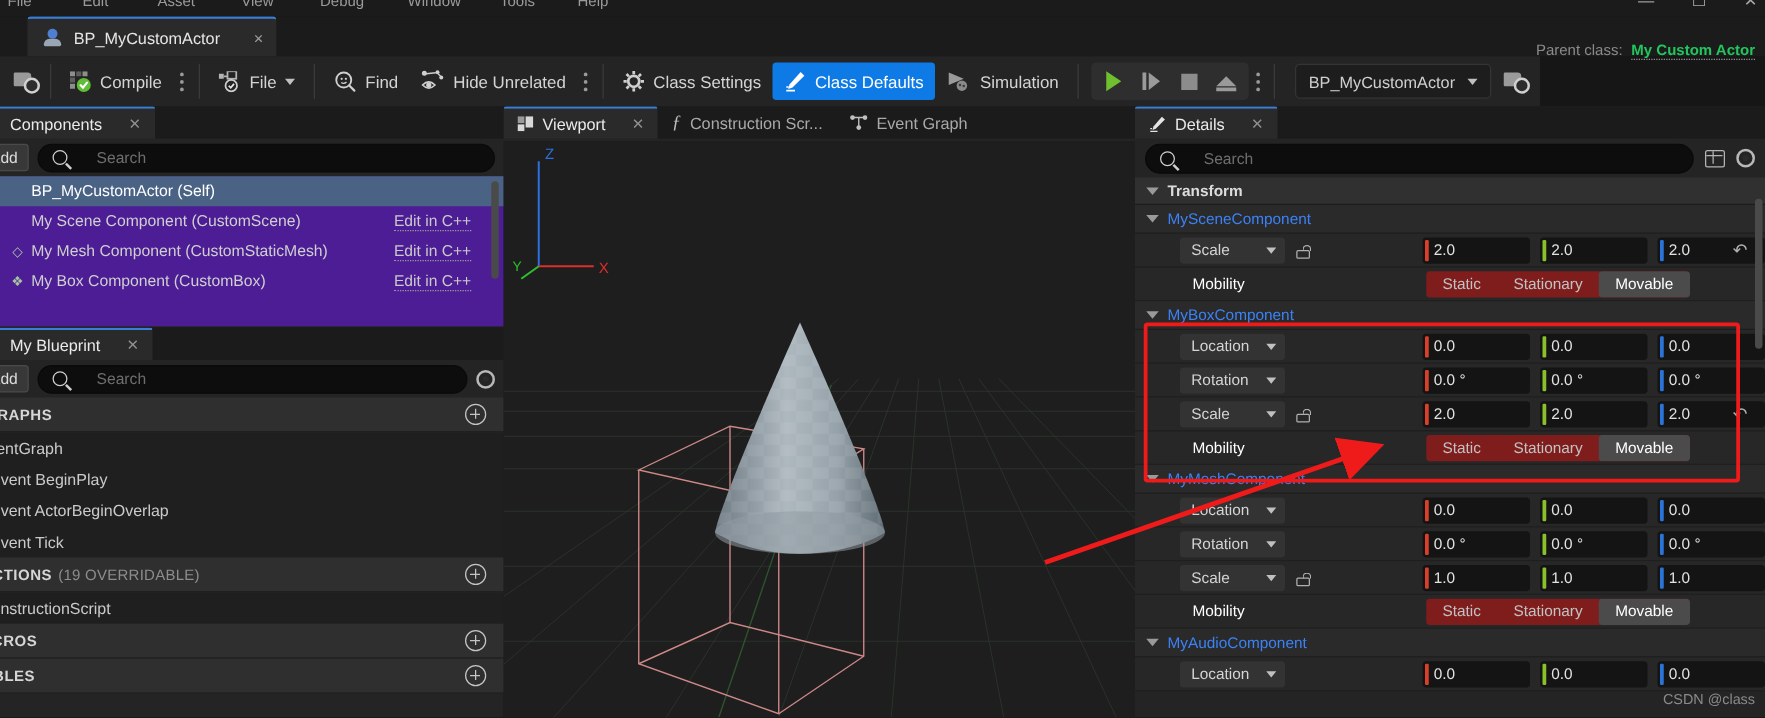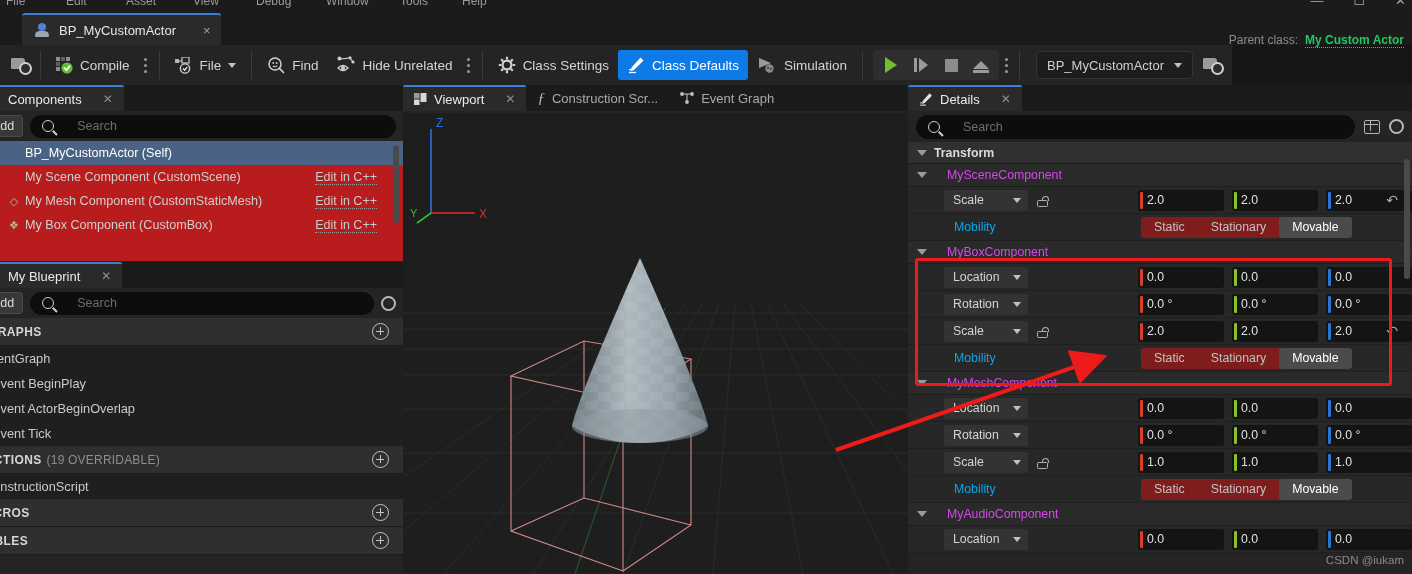--- a/index.html
+++ b/index.html
@@ -113,21 +113,21 @@
   .searchbox {
     flex:1; height:23px; background:#0d0d0d; border:1px solid #0a0a0a; border-radius:12px;
     display:flex; align-items:center; gap:8px; padding:0 11px;
   }
   .searchbox .ph { font-size:12.5px; color:#6e6e6e;margin-left:15px; }
   .mag { width:12px;height:12px;border:1.6px solid #cfcfcf;border-radius:50%;position:relative;flex:none;}
   .mag::after{content:"";position:absolute;right:-5px;bottom:-3px;width:6px;height:1.6px;background:#cfcfcf;transform:rotate(45deg);}
 
   
   .comp-panel { position:absolute; left:0; top:85px; width:403px; height:177px; background:#242424; }
-  .comp-list { background:#b91c1c; }
+  .comp-list { background:#4c1d95; }
   .comp-row {
     height:24px; display:flex; align-items:center; font-size:12.6px; color:#cfcfcf;
     padding-left:6px; position:relative;
   }
   .comp-row.sel { background:#4a6384; color:#fff; }
   .comp-row .edlink {
     position:absolute; right:26px; font-size:12.5px; color:#c9c9c9;
     border-bottom:1px dotted #9a9a9a;
   }
   .cico { width:16px; margin-right:3px; font-size:11px; color:#a6c2a0; text-align:center; }
@@ -175,35 +175,35 @@
   .tbl-ico { width:16px;height:14px;border:1.6px solid #b4b4b4;border-radius:2px;position:relative;flex:none;cursor:pointer;}
   .tbl-ico::before{content:"";position:absolute;left:0;top:3.4px;width:12.8px;height:1.4px;background:#b4b4b4;}
   .tbl-ico::after{content:"";position:absolute;left:4.6px;top:0;width:1.4px;height:10.8px;background:#b4b4b4;}
 
   .cat-row {
     height:22px; background:#303030; display:flex; align-items:center; gap:7px;
     padding-left:9px; font-size:12.3px; color:#dcdcdc; font-weight:bold;
     border-bottom:1px solid #1d1d1d;
   }
   .grp-row {
-    height:23px; background:#2a2a2a; display:flex; align-items:center; gap:20px;
-    padding-left:9px; font-size:12.3px; color:#d946ef; border-bottom:1px solid #1d1d1d;
+    height:23px; background:#2a2a2a; display:flex; align-items:center; gap:7px;
+    padding-left:9px; font-size:12.3px; color:#3b82f6; border-bottom:1px solid #1d1d1d;
   }
   .tri { width:0;height:0;border-left:5px solid transparent;border-right:5px solid transparent;border-top:6px solid #9a9a9a; flex:none; cursor:pointer;}
   .prop-row {
     height:27px; display:flex; align-items:center; background:#272727;
     border-bottom:1px solid #1f1f1f;
   }
   .prop-lbl-cell { width:232px; display:flex; align-items:center; padding-left:36px; gap:8px; }
   .prop-dd {
     height:21px; width:84px; background:#333; border-radius:3px; display:flex;
     align-items:center; justify-content:space-between; padding:0 7px 0 9px;
     font-size:12.3px; color:#d4d4d4; cursor:pointer;
   }
-  .prop-static { font-size:12.3px; color:#0ea5e9; padding-left:10px; }
+  .prop-static { font-size:12.3px; color:#ffffff; padding-left:10px; }
   .lock {
     width:13px;height:13px;position:relative;cursor:pointer;flex:none;
   }
   .lock .body{position:absolute;left:1px;bottom:0;width:11px;height:7px;border:1.5px solid #b0b0b0;border-radius:1.5px;}
   .lock .sh{position:absolute;left:5.5px;bottom:6px;width:7px;height:5px;border:1.5px solid #b0b0b0;border-bottom:none;border-radius:4px 4px 0 0;}
   .vec { display:flex; gap:8px; align-items:center; padding-left:8px; }
   .numfield {
     width:86px; height:21px; background:#141414; border-radius:3px;
     display:flex; align-items:center; position:relative; padding-left:9px;
     font-size:12.3px; color:#e2e2e2;
@@ -914,21 +914,21 @@
             <span>0.0</span>
           </div>
         <div class="numfield">
             <i class="tick" style="background:#2a74d8"></i>
             <span>0.0</span>
           </div>
       </div>
     </div>
 
     <div class="vscroll" style="top:74px;height:120px;right:2px;"></div>
-    <div class="csdn">CSDN @iukam</div>
+    <div class="csdn">CSDN @class</div>
   </div>
 
   <div class="anno-box" style="left:915px; top:258px; width:477px; height:128px;"></div>
   <svg class="anno">
     <defs>
       <marker id="ah" markerWidth="9" markerHeight="9" refX="7" refY="4.5" orient="auto">
         <path d="M0 0 L9 4.5 L0 9 Z" fill="#ef1b1b"></path>
       </marker>
     </defs>
     <line x1="836" y1="450" x2="1100" y2="358" stroke="#ef1b1b" stroke-width="4" marker-end="url(#ah)"></line>

